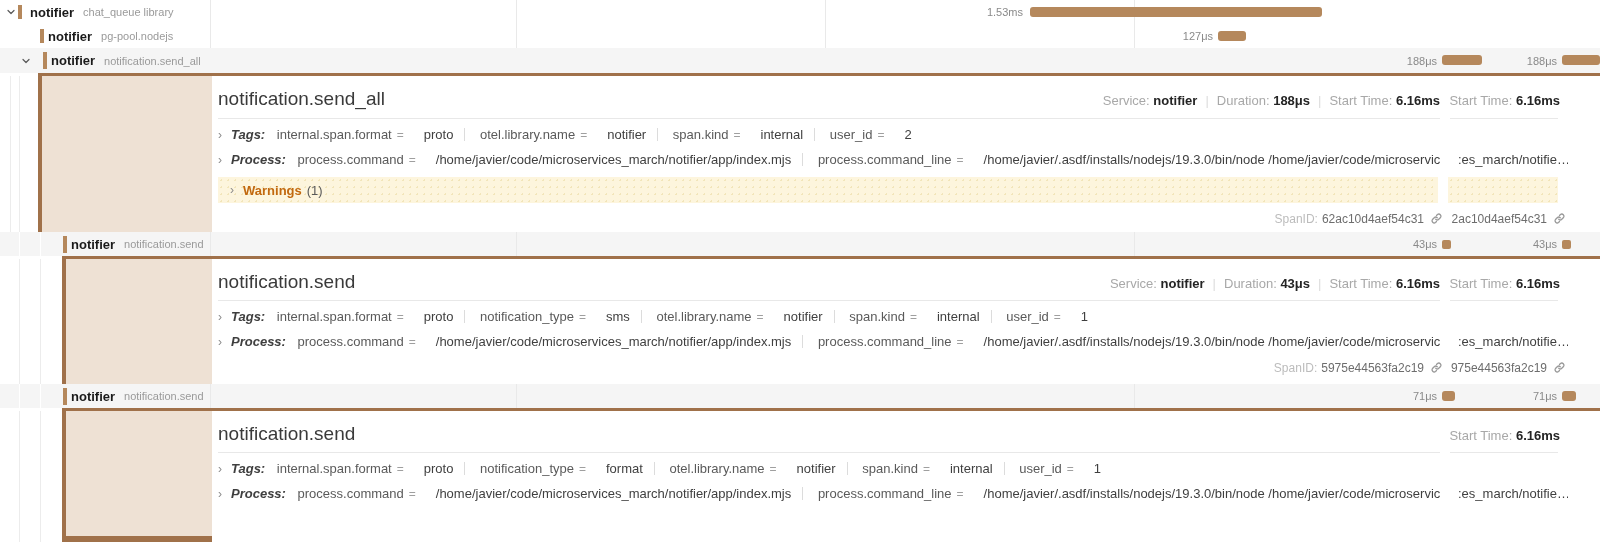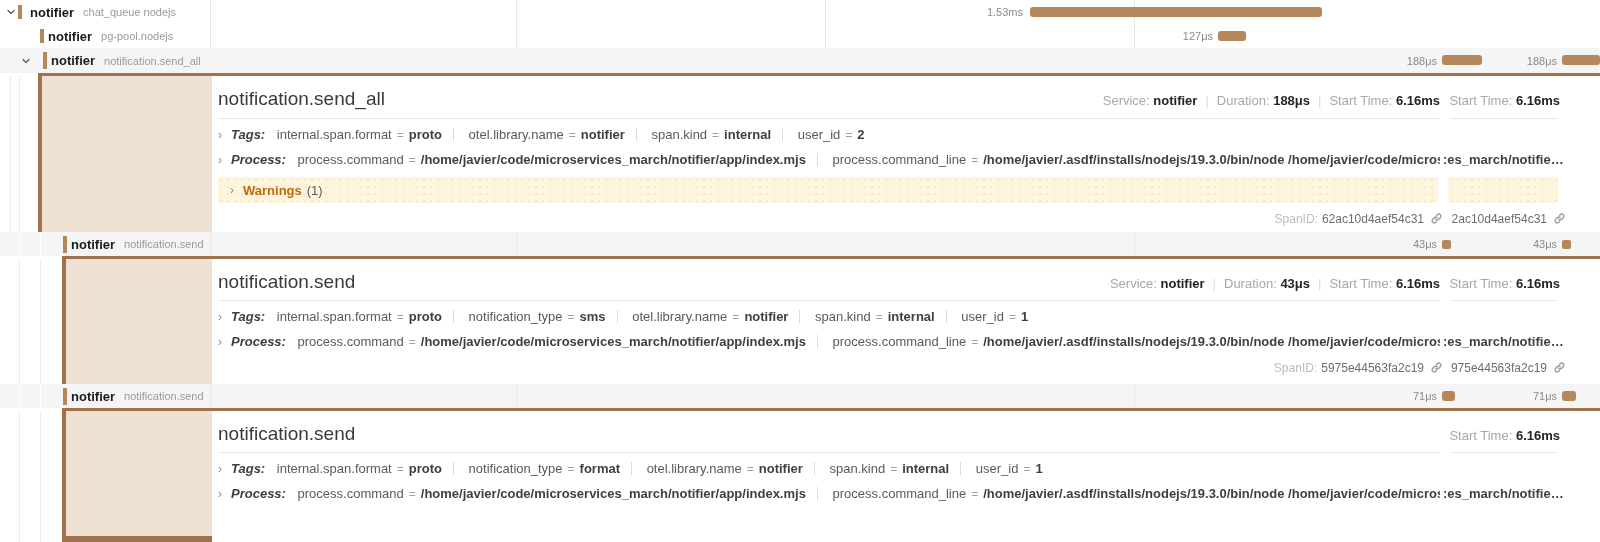--- a/index.html
+++ b/index.html
@@ -23,21 +23,21 @@
   .title{position:absolute;font-size:19px;font-weight:500;color:#3a3a3a;white-space:nowrap;}
   .hdr{position:absolute;font-size:13px;color:#a8a8a8;text-align:right;white-space:nowrap;}
   .hdr b{color:#242424;}
   .hdr .sep{color:#dcdcdc;margin:0 8px;}
   .divider{position:absolute;height:1px;background:#e8e8e8;}
   .kvrow{position:absolute;font-size:13px;white-space:nowrap;overflow:hidden;}
   .kvrow .car,.warn .car{color:#8c8c8c;font-size:12px;margin-right:9px;}
   .kvrow .lbl{font-weight:700;color:#3f3f3f;margin-right:8px;font-style:italic;}
   .k{color:#5a5a5a;}
   .eq{color:#9f9f9f;font-size:12px;margin:0 5px;}
-  .v{font-weight:700;color:#3f3f3f;}
+  .v{font-weight:400;color:#3f3f3f;margin-left:15px;}
   .psep{display:inline-block;width:1px;height:13px;background:#dcdcdc;margin:0 11px;vertical-align:-2px;}
   .warn{position:absolute;background:#fdf5dd;background-image:radial-gradient(#f2e5ba 1px,transparent 1px);
         background-size:7px 7px;display:flex;align-items:center;padding-left:12px;font-size:13px;box-sizing:border-box;}
   .warn .t{font-weight:700;color:#c2690f;margin-right:5px;}
   .warn .c{color:#595959;}
   .spanid{position:absolute;font-size:12px;color:#bcbcbc;text-align:right;white-space:nowrap;}
   .spanid .sv{color:#6d6d6d;margin-left:4px;}
   .linkico{margin-left:6px;vertical-align:-2px;cursor:pointer;}
   .dupfrag{overflow:hidden;}
 </style>
@@ -51,21 +51,21 @@
   <div class="grid" style="left:825px;top:0;height:73px;"></div>
   <div class="grid" style="left:1134px;top:0;height:73px;"></div>
 
   <div class="row" style="top:0;height:24px;">
     <svg class="chev" style="left:5px;top:6px;" width="12" height="12" viewBox="0 0 24 24" fill="none" stroke="#595959" stroke-width="2.4" stroke-linecap="round" stroke-linejoin="round">
         <path d="M6 9l6 6 6-6"></path>
       </svg>
     <div class="chip" style="left:18px;top:5px;height:14px;"></div>
     <div class="cell" style="left:30px;">
       <span class="svc">notifier</span>
-      <span class="op">chat_queue nodejs</span>
+      <span class="op">chat_queue library</span>
     </div>
     <div class="durbox" style="left:960px;width:63px;">1.53ms</div>
     <div class="bar" style="left:1030px;width:292px;top:7px;"></div>
   </div>
 
   <div class="row" style="top:24px;height:24px;">
     <div class="chip" style="left:40px;top:5px;height:14px;"></div>
     <div class="cell" style="left:48px;">
       <span class="svc">notifier</span>
       <span class="op">pg-pool.nodejs</span>

